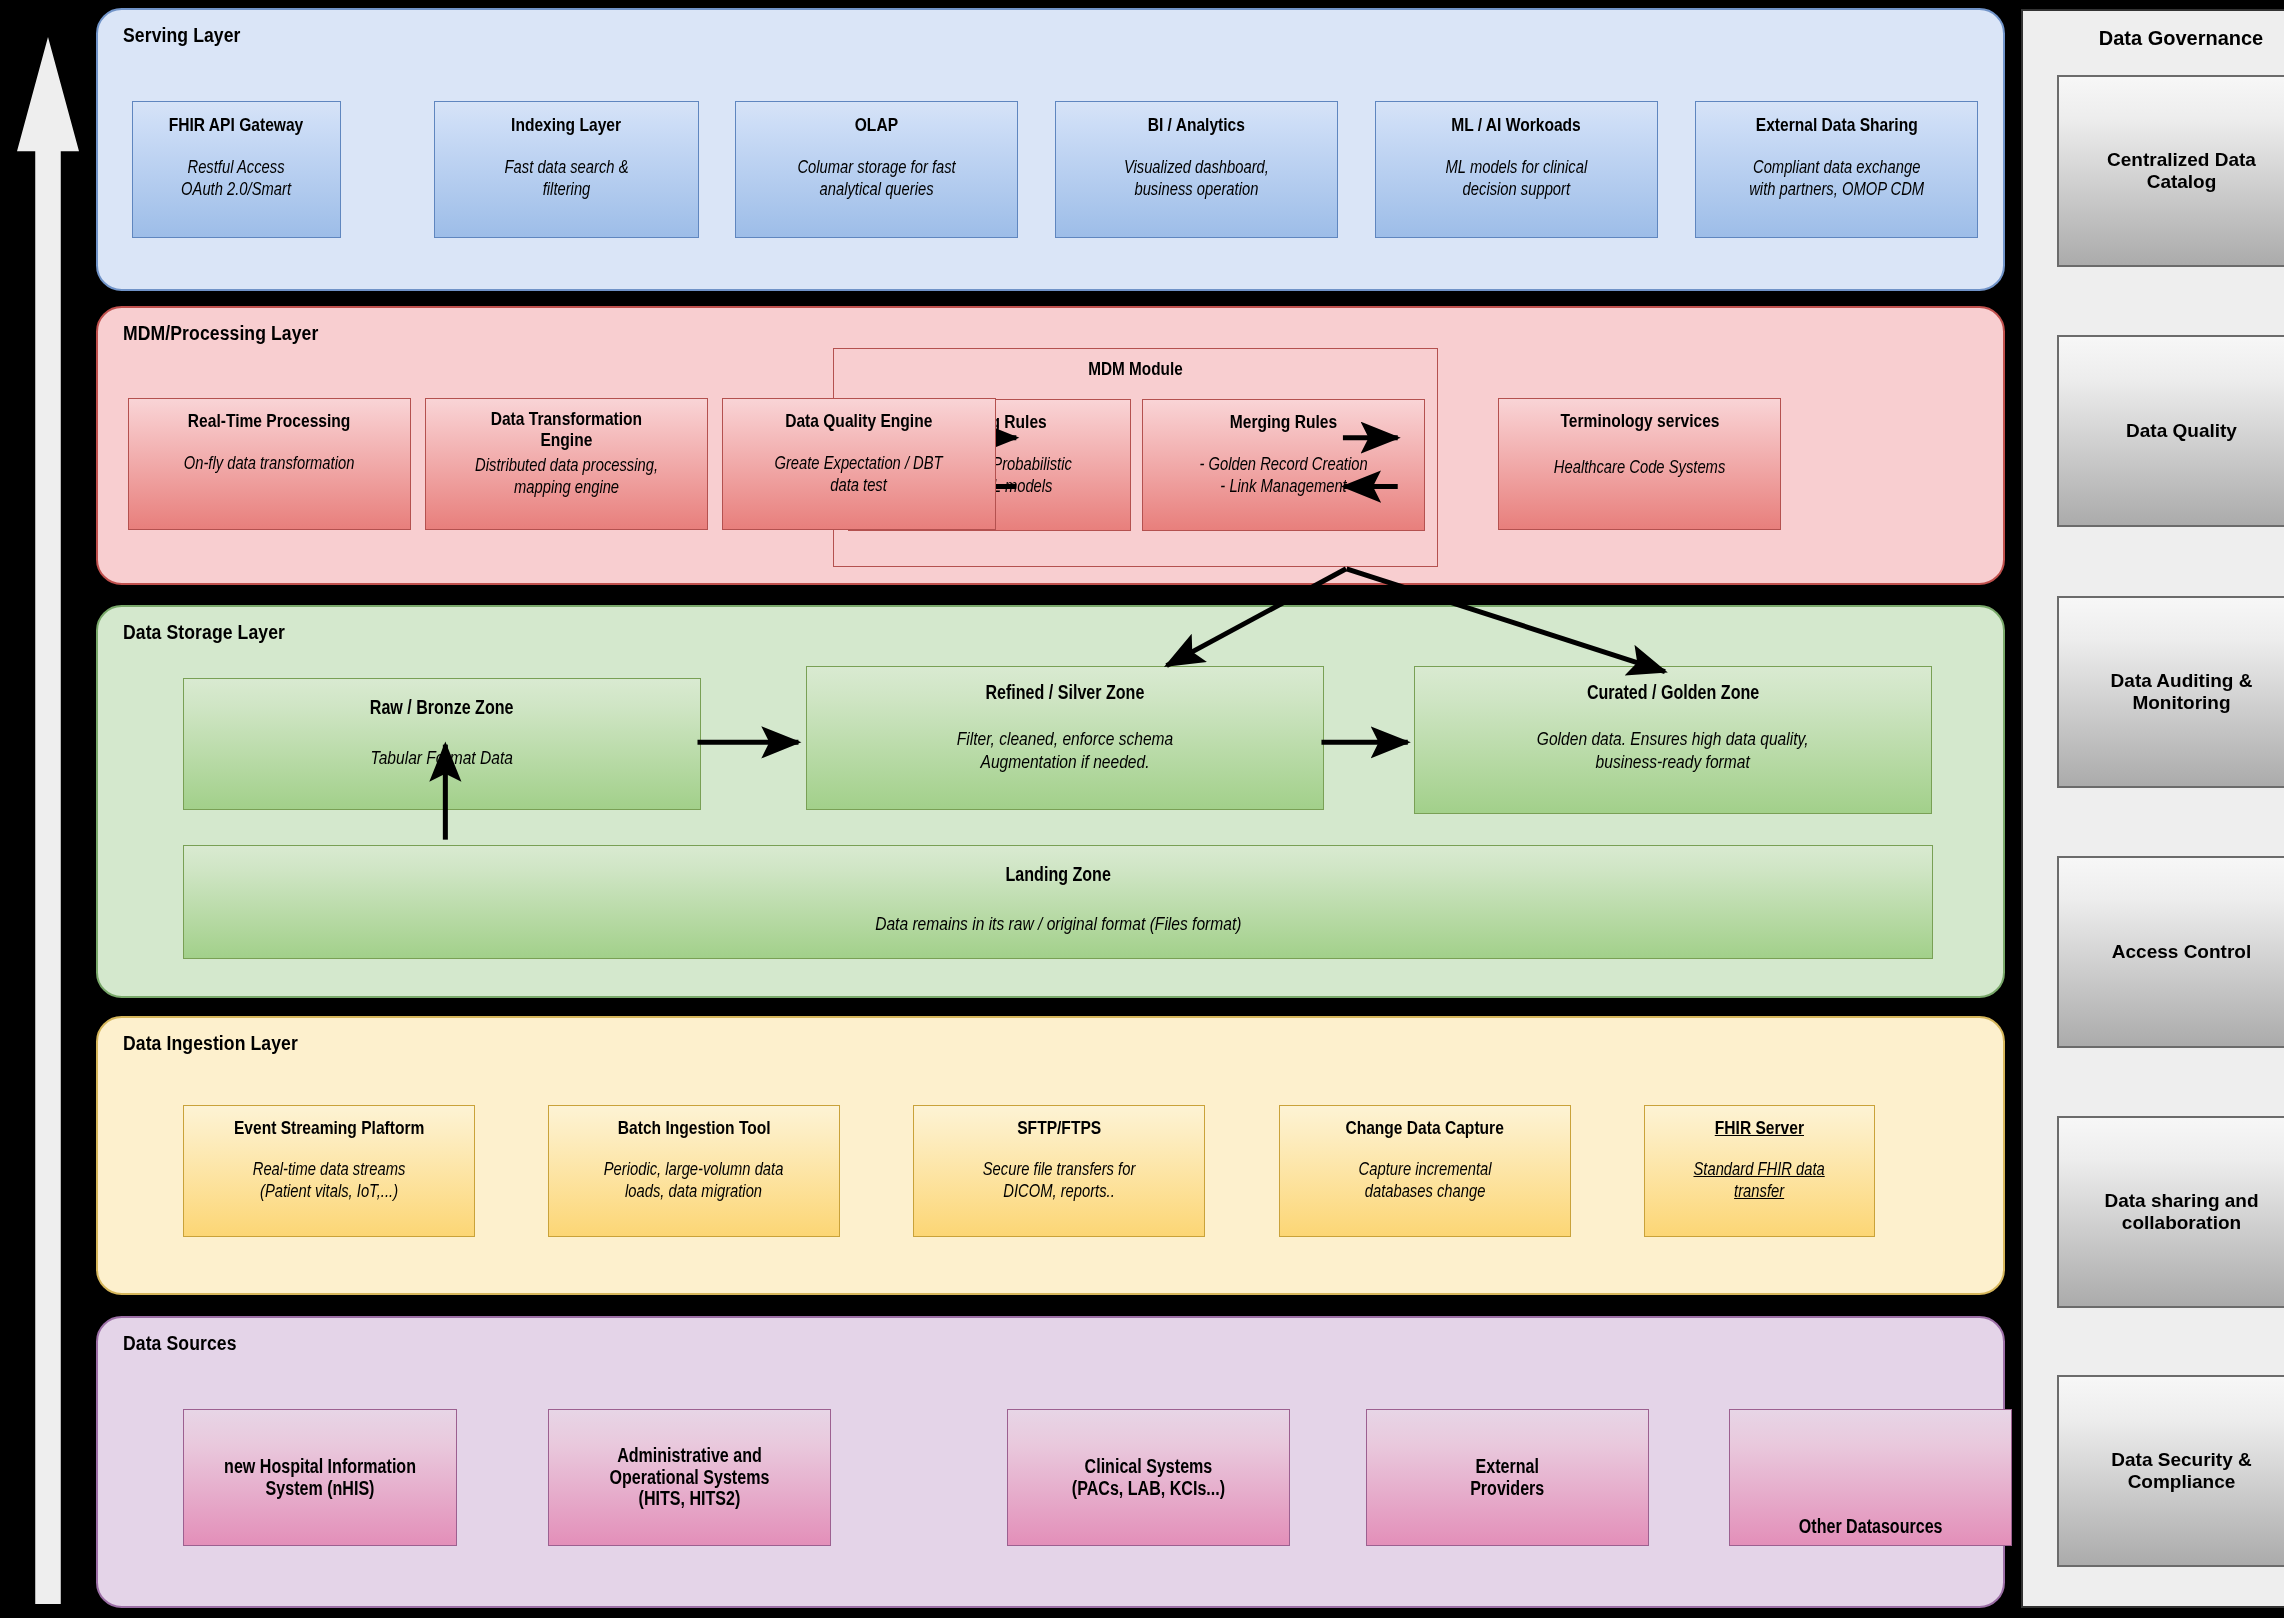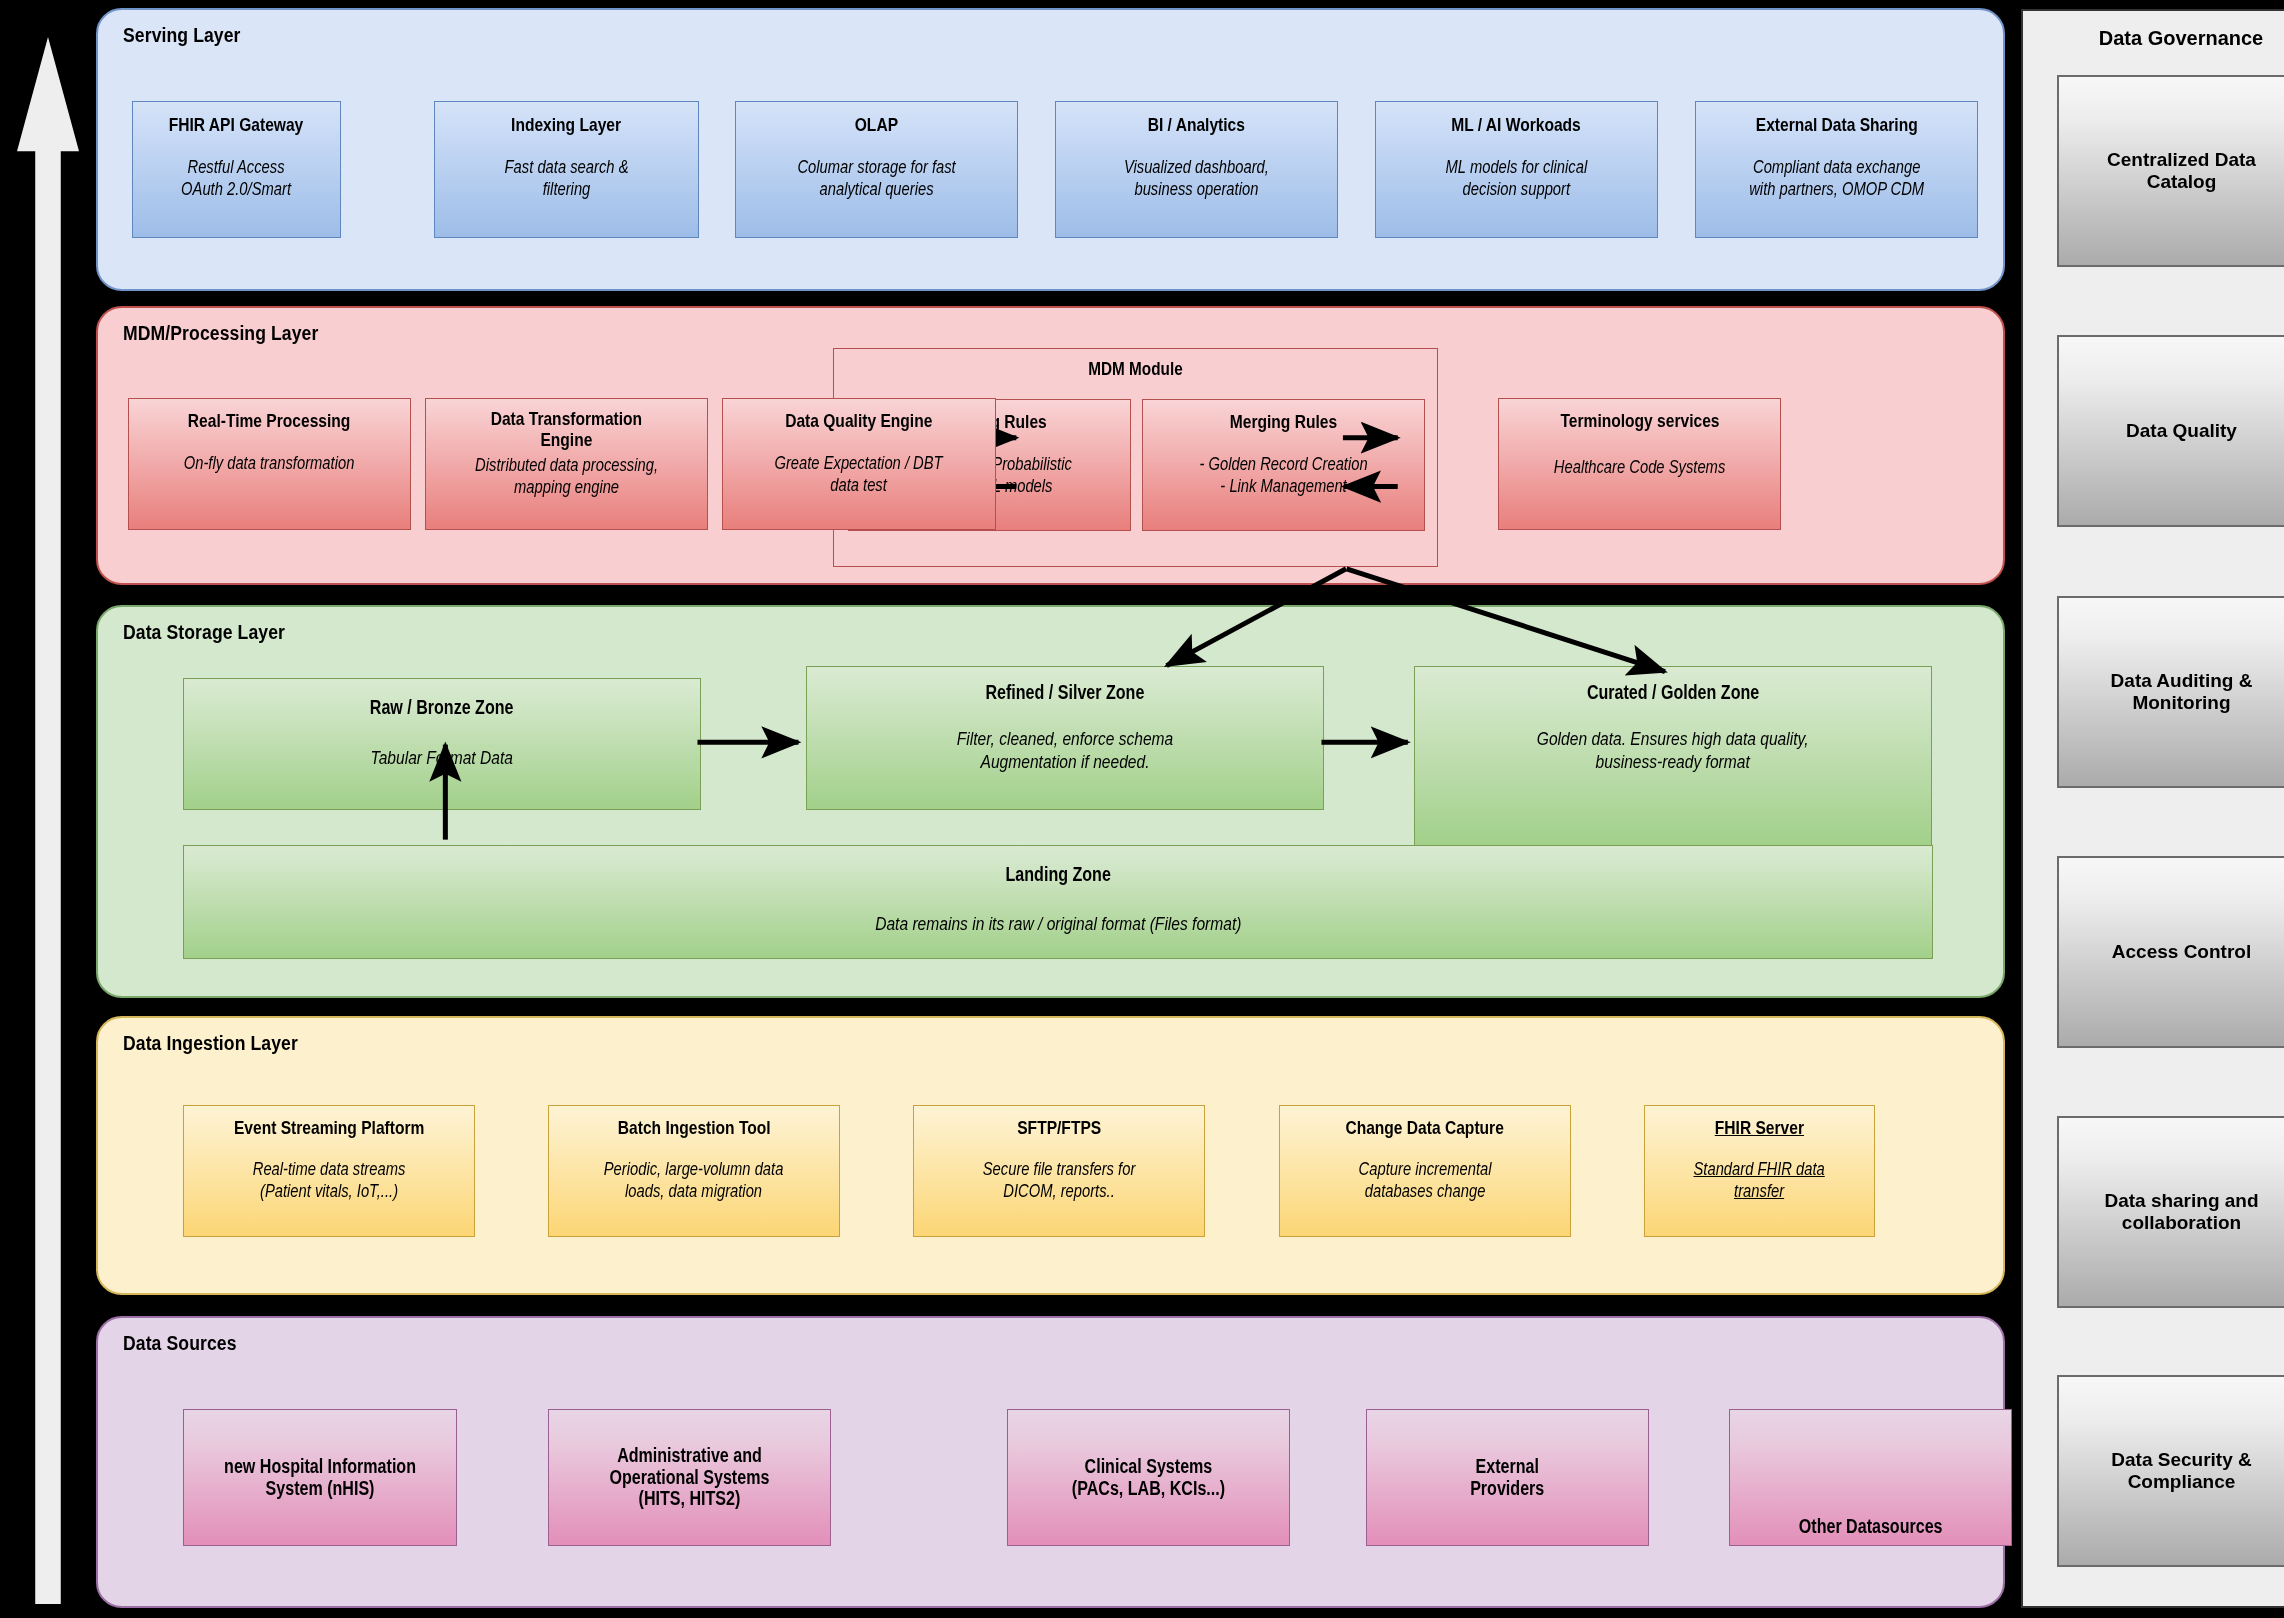--- a/index.html
+++ b/index.html
@@ -209,21 +209,21 @@
       <div class="t" style="font-size:19.6px; margin-top:11px;">Raw / Bronze Zone</div>
       <div class="d" style="font-size:19px; margin-top:28px;">Tabular Format Data</div>
     </div>
 
     <div class="card c-storage" style="left:708px; top:59px; width:518px; height:144px;">
       <div class="t" style="font-size:19.6px; margin-top:8.2px;">Refined / Silver Zone</div>
       <div class="d" style="font-size:19px; margin-top:24px;">Filter, cleaned, enforce schema
 Augmentation if needed.</div>
     </div>
 
-    <div class="card c-storage" style="left:1316px; top:59px; width:518px; height:180px;">
+    <div class="card c-storage" style="left:1316px; top:59px; width:518px; height:148px;">
       <div class="t" style="font-size:19.6px; margin-top:8.2px;">Curated / Golden Zone</div>
       <div class="d" style="font-size:19px; margin-top:24px;">Golden data. Ensures high data quality,
 business-ready format</div>
     </div>
 
     <div class="card c-storage" style="left:85px; top:238px; width:1750px; height:114px;">
       <div class="t" style="font-size:19.6px; margin-top:11px;">Landing Zone</div>
       <div class="d" style="font-size:19px; margin-top:26.5px;">Data remains in its raw / original format (Files format)</div>
     </div>
   </div>

